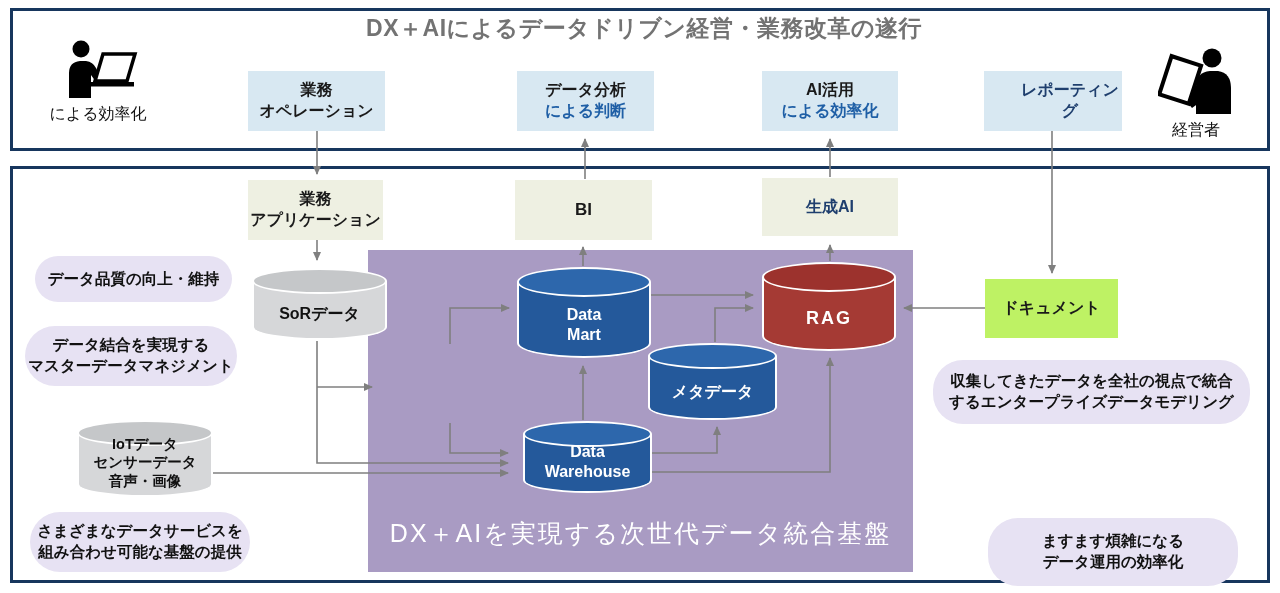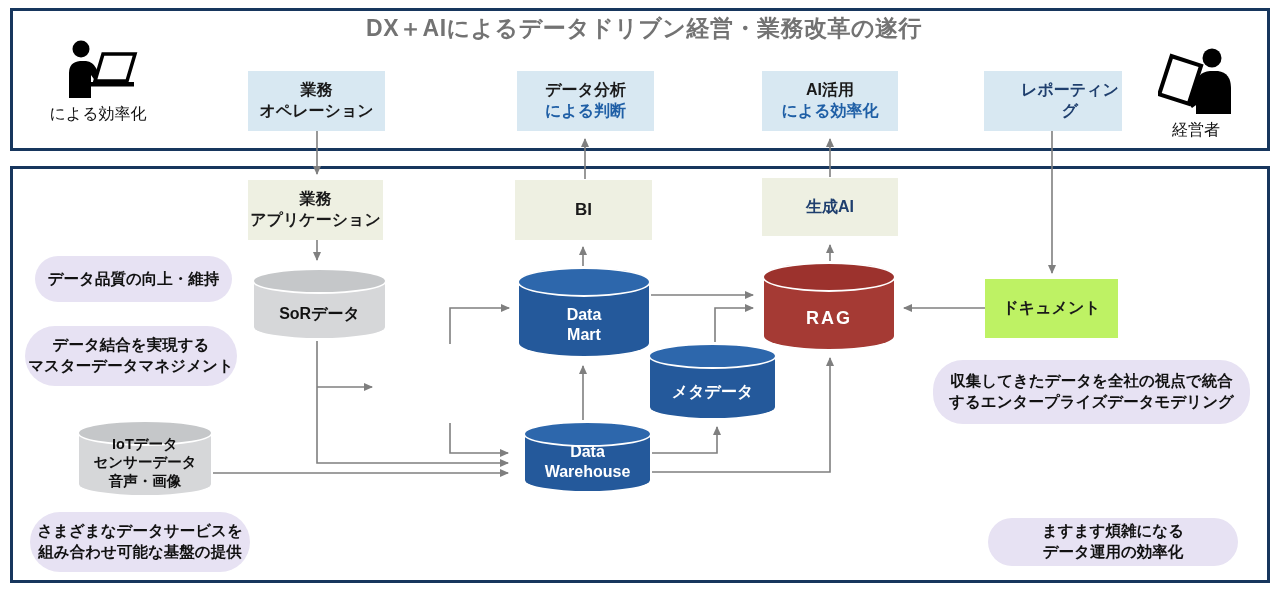--- a/index.html
+++ b/index.html
@@ -64,20 +64,23 @@
   .mono-en{font-size:17px;}
 </style>
 </head>
 <body>
 
 <div class="canvas">
 
   <div class="frame frame-top"></div>
   <div class="frame frame-bottom"></div>
 
+  <div class="purple">
+    <div class="purple-caption">DX＋AIを実現する次世代データ統合基盤</div>
+  </div>
 
   <div class="main-title">DX＋AIによるデータドリブン経営・業務改革の遂行</div>
 
   <div class="actor" style="left:38px;top:40px;width:120px;">
     <svg width="82" height="58" viewBox="0 0 82 58">
       <circle cx="24" cy="9" r="8.5" fill="#000"></circle>
       <path d="M12,58 L12,33 Q12,22 23,21 L29,21 Q36,22 39,28 L43,36 L57,36 L57,42 L39,42 L34,35 L34,58 Z" fill="#000"></path>
       <path d="M46,14 L78,14 L70,41 L38,41 Z" fill="#fff" stroke="#000" stroke-width="3.5"></path>
       <rect x="34" y="42" width="43" height="4.5" fill="#000"></rect>
     </svg>
@@ -162,21 +165,21 @@
   </div>
 
   <div class="pill" style="left:35px;top:256px;width:197px;height:46px;">データ品質の向上・維持</div>
   <div class="pill" style="left:25px;top:326px;width:212px;height:60px;">データ結合を実現する
 マスターデータマネジメント</div>
   <div class="pill" style="left:30px;top:512px;width:220px;height:60px;">さまざまなデータサービスを
 組み合わせ可能な基盤の提供</div>
 
   <div class="pill" style="left:933px;top:360px;width:317px;height:64px;">収集してきたデータを全社の視点で統合
 するエンタープライズデータモデリング</div>
-  <div class="pill" style="left:988px;top:518px;width:250px;height:48px;">ますます煩雑になる
+  <div class="pill" style="left:988px;top:518px;width:250px;height:68px;">ますます煩雑になる
 データ運用の効率化</div>
 
   <svg class="arrows" viewBox="0 0 1280 593">
     <defs>
       <marker id="ah" markerUnits="userSpaceOnUse" markerWidth="9" markerHeight="8" refX="8" refY="4" orient="auto">
         <path d="M0,0 L9,4 L0,8 Z" fill="#7f7f7f"></path>
       </marker>
     </defs>
     <g stroke="#7f7f7f" stroke-width="1.6" fill="none">
       <path d="M317,131 L317,174" marker-end="url(#ah)"></path>

